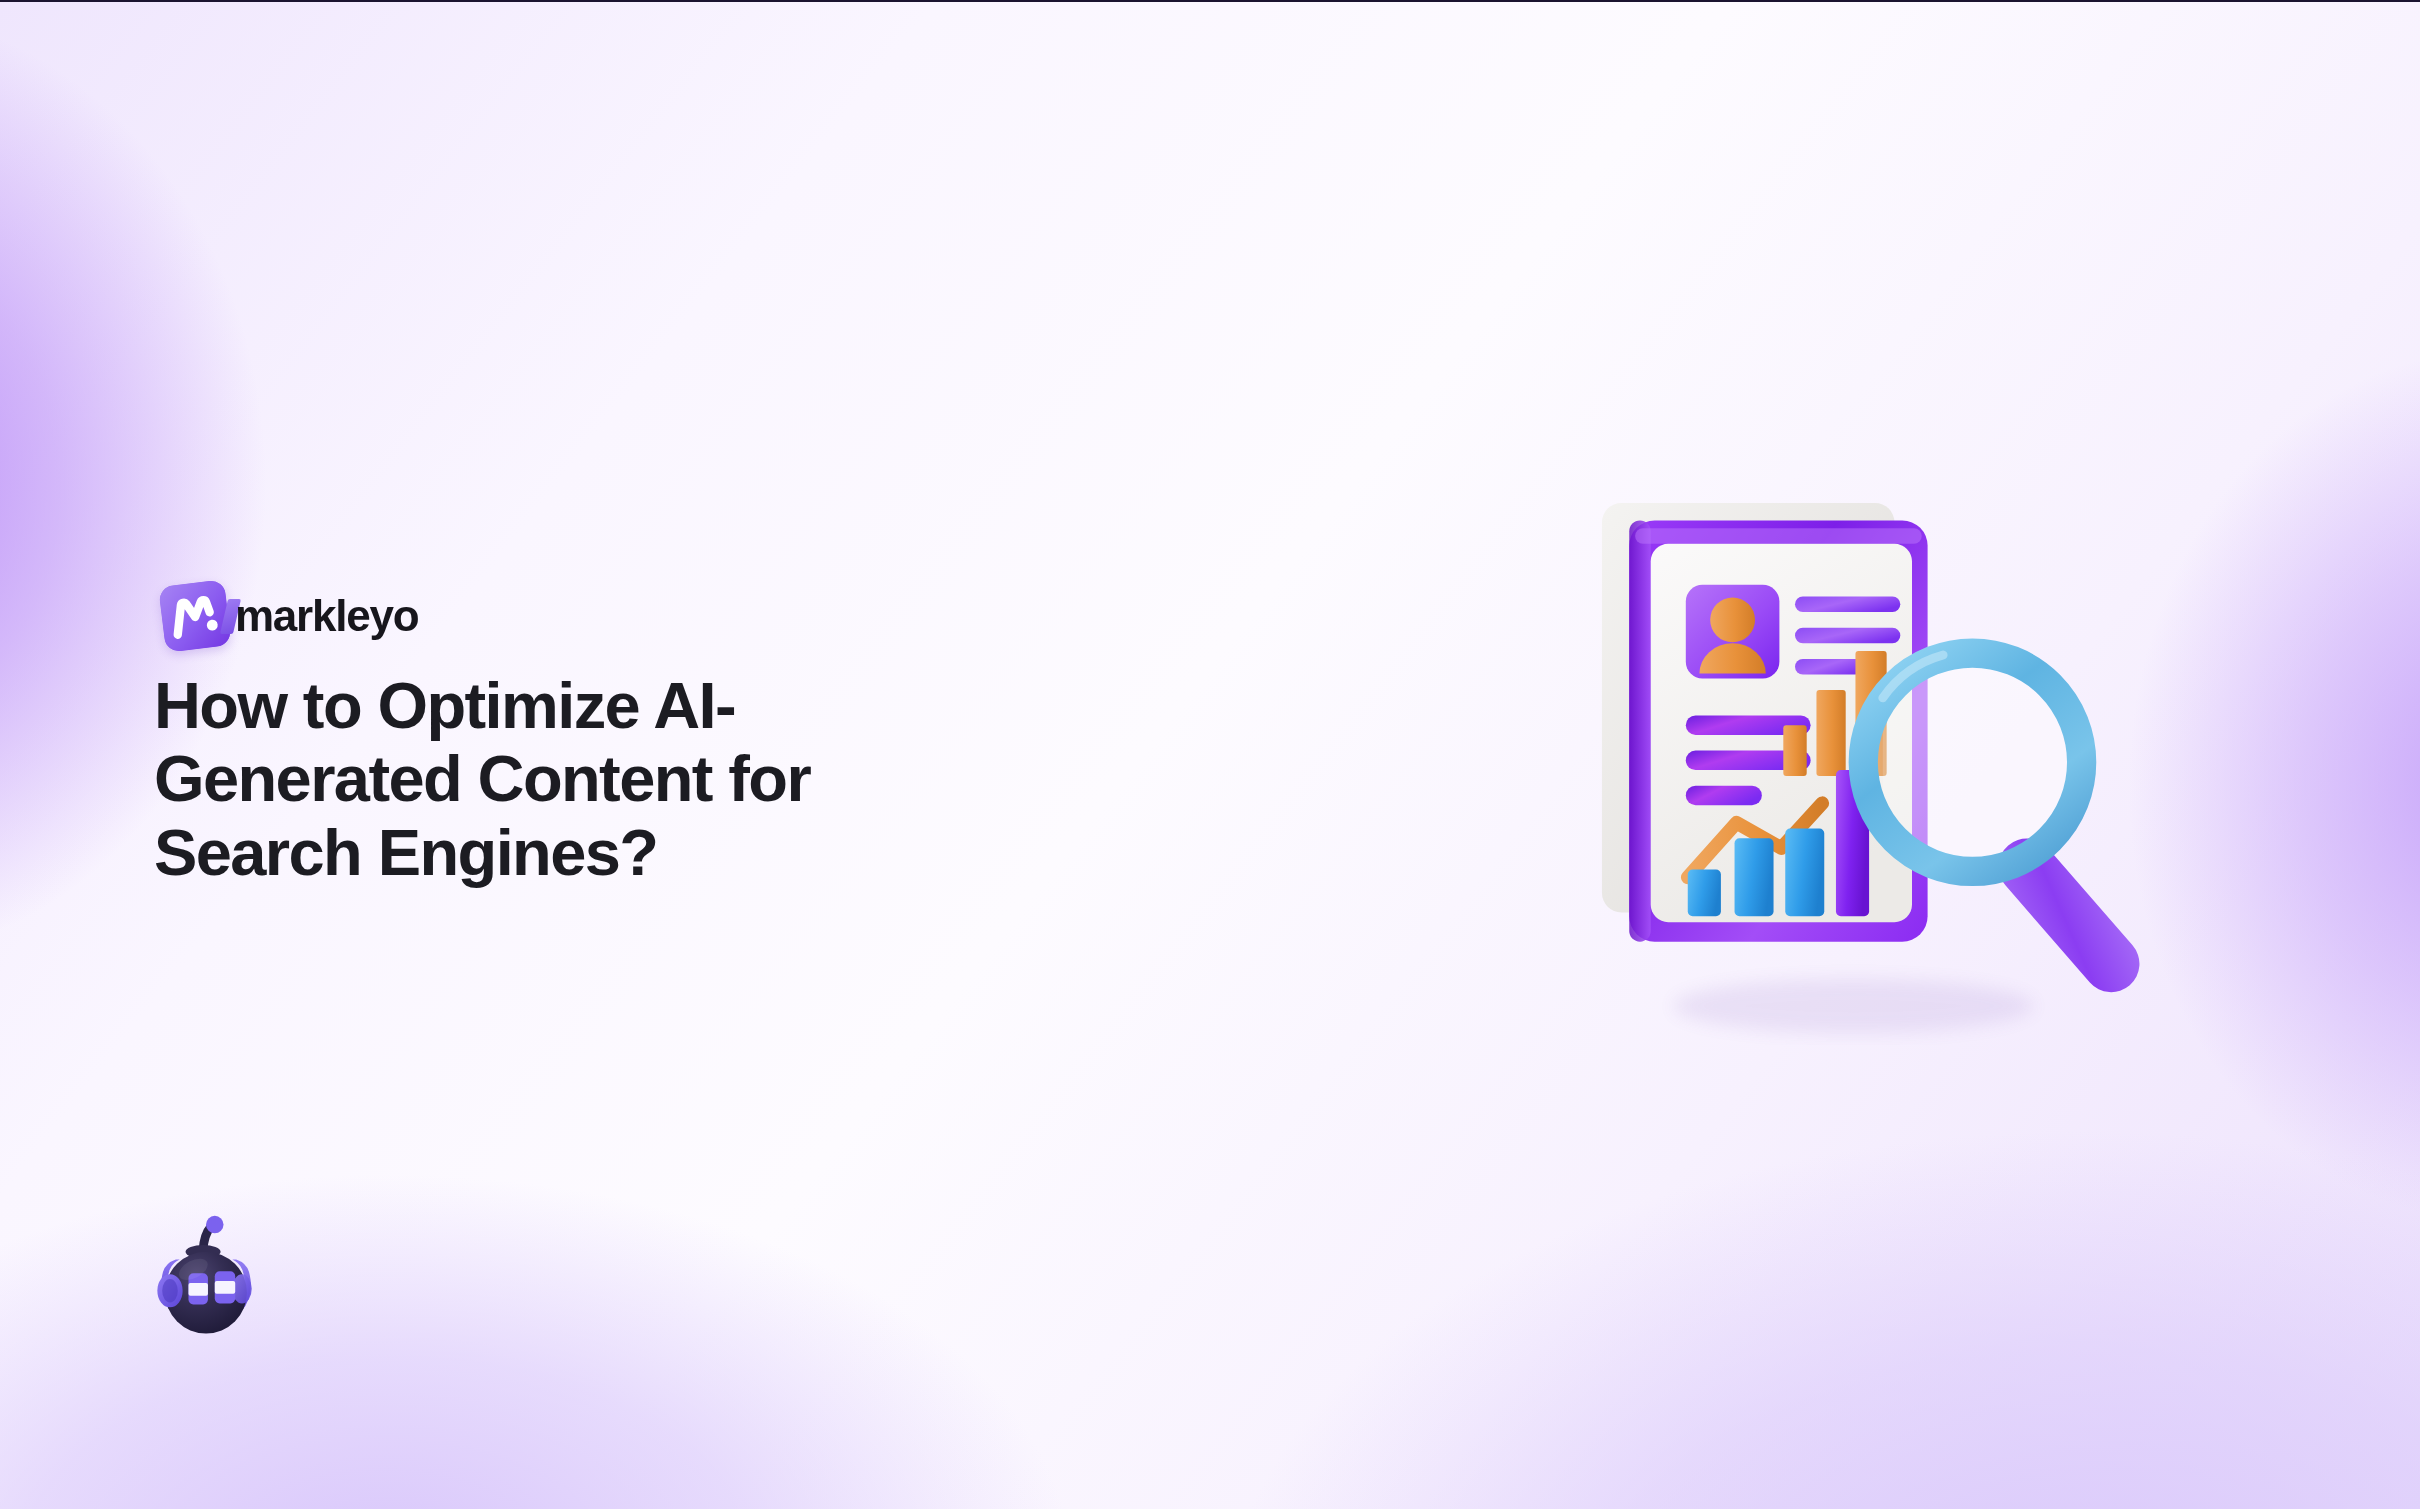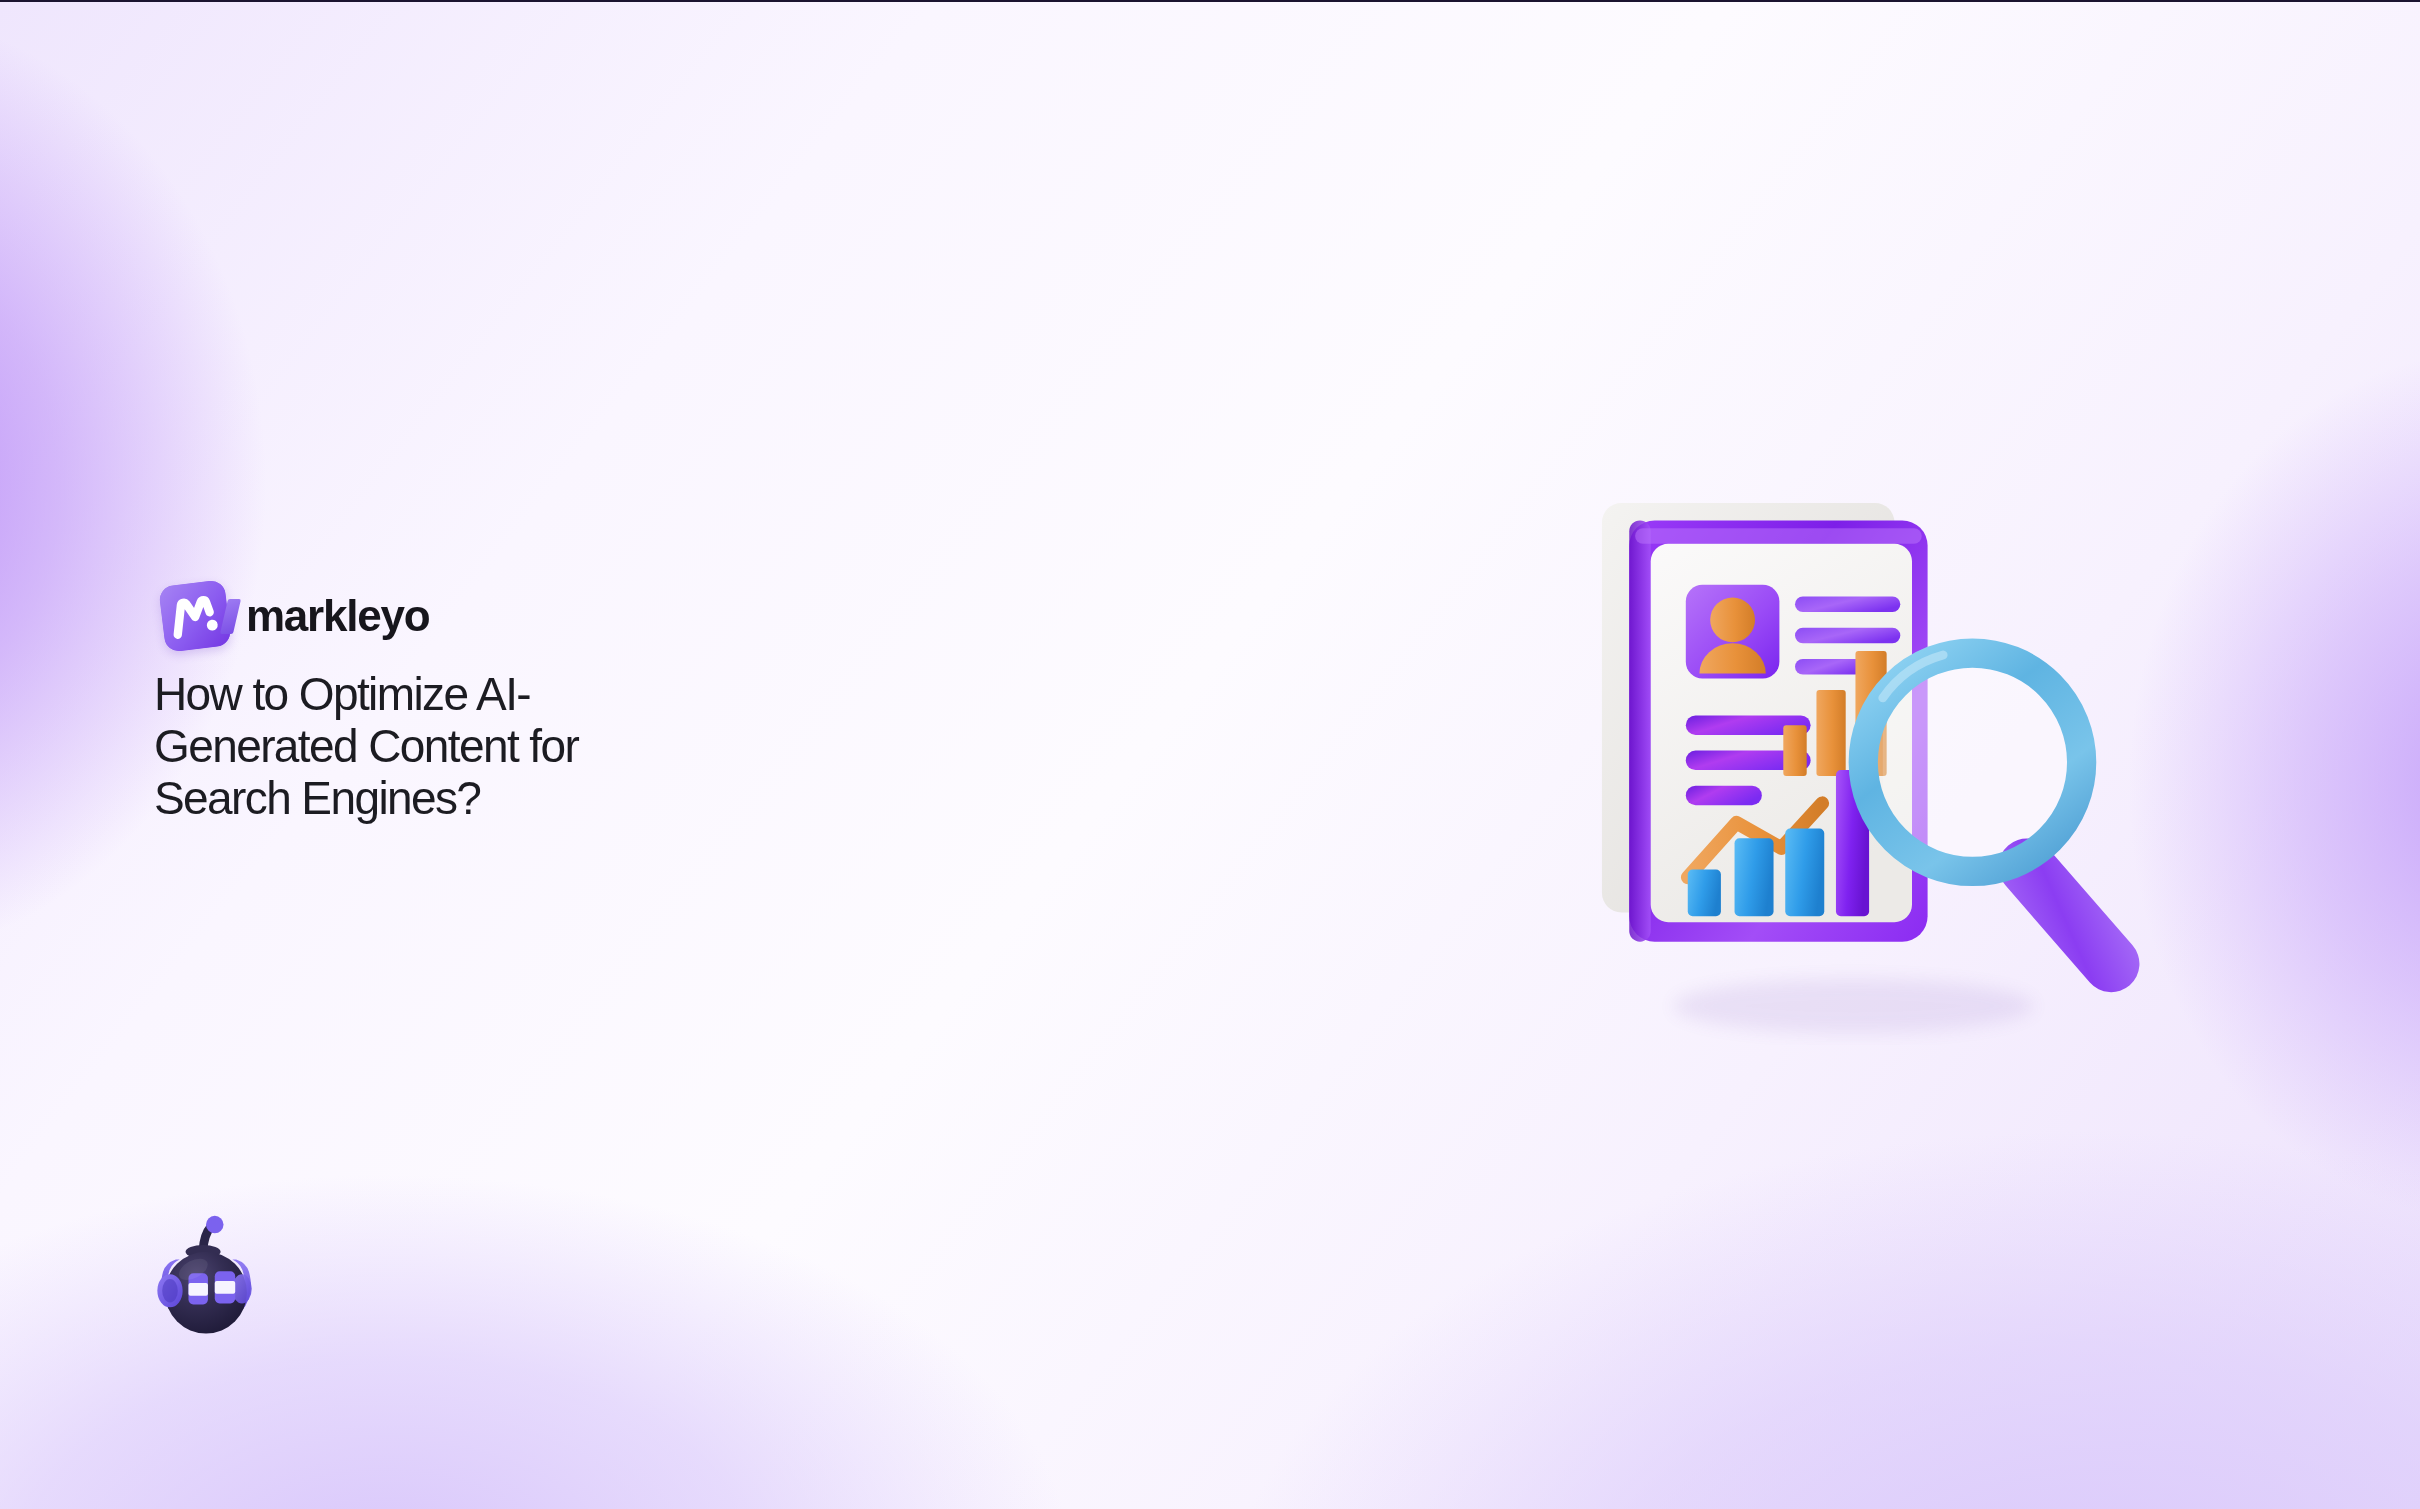--- a/index.html
+++ b/index.html
@@ -16,21 +16,21 @@
       radial-gradient(ellipse 605px 702px at -6% 32%, #b98cf7 0%, rgba(185,140,247,0.55) 34%, rgba(185,140,247,0.0) 68%),
       radial-gradient(ellipse 507px 605px at 103% 52%, #c7a4fa 0%, rgba(199,164,250,0.5) 38%, rgba(199,164,250,0) 72%),
       radial-gradient(ellipse 878px 507px at 16% 104%, #d8c6fb 0%, rgba(216,198,251,0.6) 42%, rgba(216,198,251,0) 78%),
       radial-gradient(ellipse 1073px 624px at 86% 108%, #d9c8fb 0%, rgba(217,200,251,0.55) 45%, rgba(217,200,251,0) 80%),
       linear-gradient(128deg,#efe6fd 0%,#faf6ff 26%,#fdfbff 48%,#f7f1fe 72%,#ece0fc 100%);
     border-top:2.9px solid #1b1430;
   }
   
   .brand{
     position:absolute;left:162px;top:581px;
-    display:flex;align-items:center;gap:12px;justify-content:center;
+    display:flex;align-items:center;gap:1px;justify-content:center;
   }
   .brand-mark{
     width:66px;height:66px;border-radius:14.6px;
     background:linear-gradient(145deg,#9e78f0 0%,#8b5cf0 48%,#7b45e8 100%);
     transform:rotate(-7deg);
     position:relative;flex:0 0 auto;
     box-shadow:0 3.9px 9.8px rgba(110,60,200,.22);
   }
   .brand-mark svg{position:absolute;left:0;top:0;}
   .brand-word{
@@ -38,21 +38,21 @@
     color:#17161c;margin-left:5.9px;line-height:1;
     position:relative;z-index:3;
   }
   .brand-slash{
     position:absolute;left:62px;top:15.6px;width:12.7px;height:35px;
     background:linear-gradient(160deg,#9d7bf2,#7b4fe6);
     transform:skewX(-13deg);border-radius:2px;z-index:2;
   }
   .headline{
     position:absolute;left:154px;top:667px;width:995px;
-    font-size:46px;line-height:1.13;font-weight:400;
+    font-size:65px;line-height:1.13;font-weight:700;
     letter-spacing:-1.6px;color:#1c1c22;
     white-space:pre-line;
   }
   
   .robot{position:absolute;left:133px;top:1207px;width:146px;height:146px;}
   
   .hero{position:absolute;left:1590px;top:458px;width:644px;height:585px;}
 </style>
 </head>
 <body>

